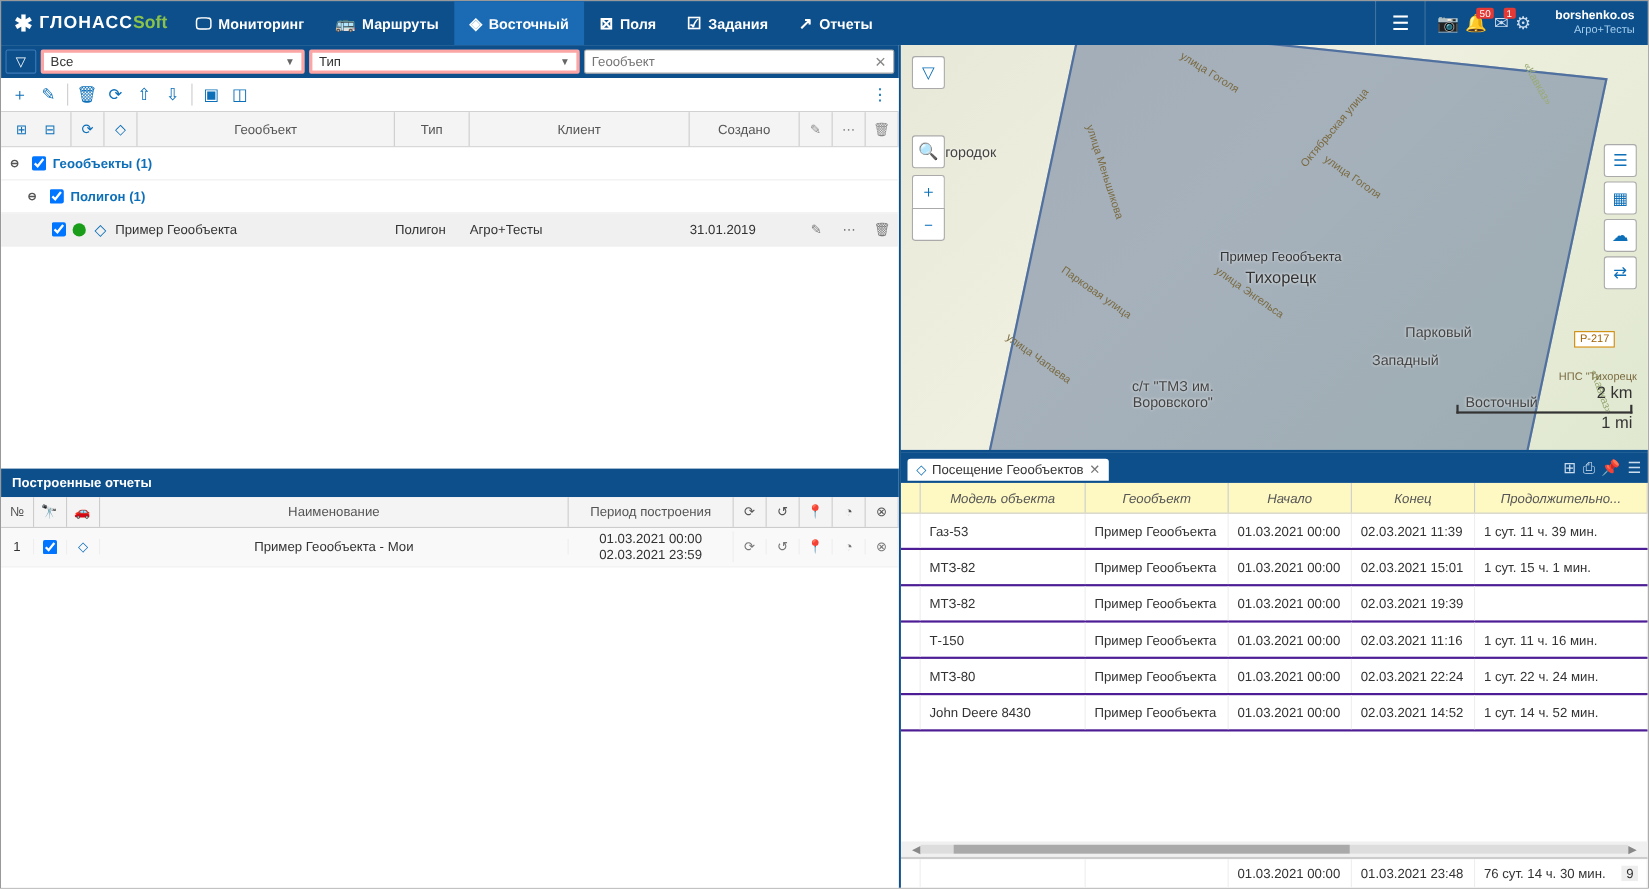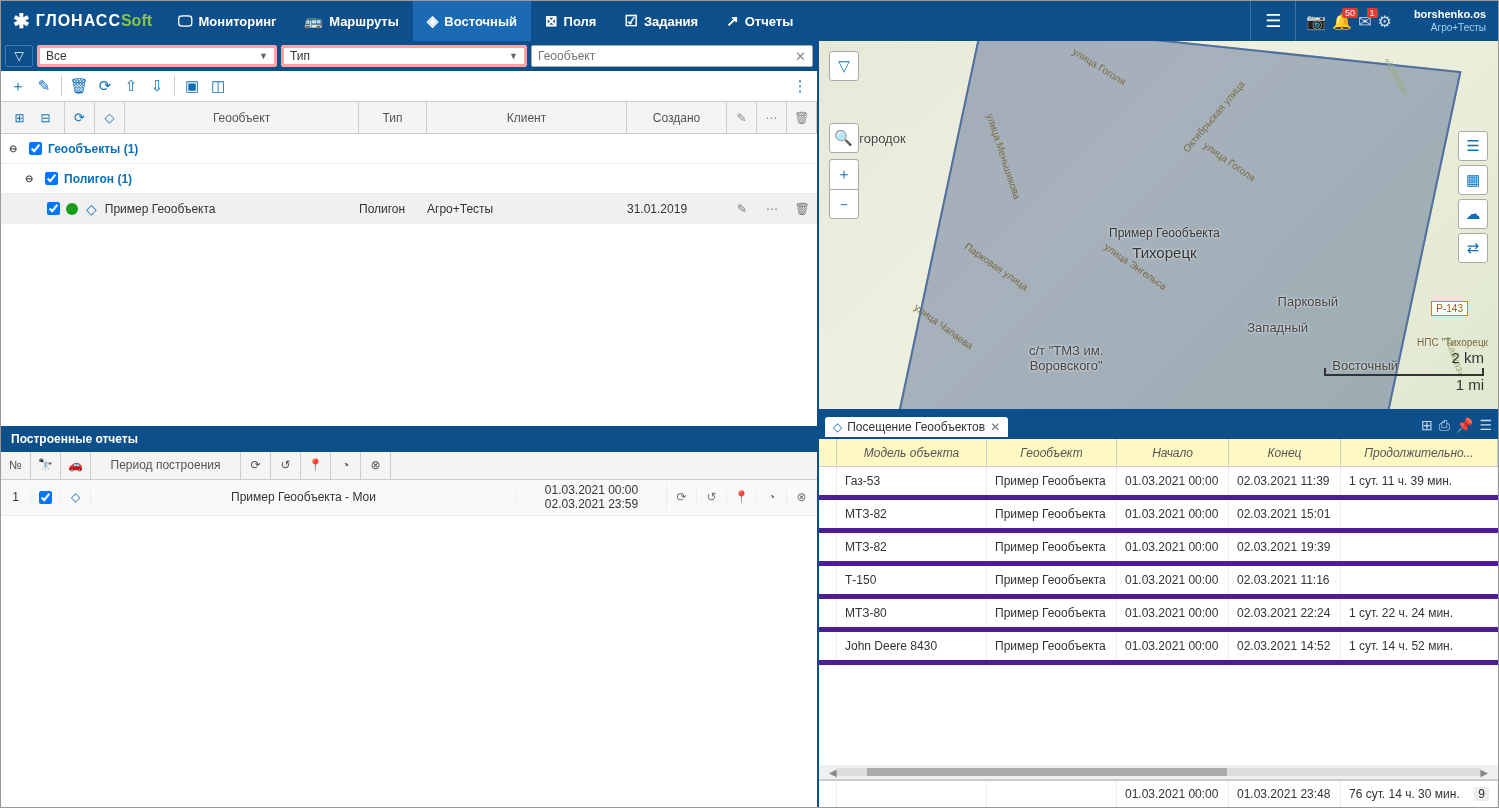--- a/index.html
+++ b/index.html
@@ -106,21 +106,21 @@
 .visit-head { background: #0d4f8b; color: #fff; height: 28px; display: flex; align-items: center; padding: 0 6px; }
 .visit-tab { background: #fff; color: #333; border-radius: 3px 3px 0 0; padding: 3px 8px; display: flex; align-items: center; gap: 5px; font-size: 12px; margin-top: 4px;}
 .visit-tab .tclose { cursor: pointer; color: #777; }
 .visit-head-right { margin-left: auto; display: flex; gap: 6px; }
 .vhbtn { color: #cde; cursor: pointer; font-size: 14px; }
 .visit-grid { flex: 1; display: flex; flex-direction: column; overflow:hidden;}
 .visit-gh { display: flex; background: #fef9c3; border-bottom: 1px solid #ccc; height: 28px; font-style: italic; }
 .vh { border-right: 1px solid #ccc; display:flex; align-items:center; justify-content:center; font-size: 12px; color:#555;}
 .vh.empty{width:18px;} .vh.model{width:150px;} .vh.geo{width:130px;} .vh.start{width:112px;} .vh.end{width:112px;} .vh.dur{flex:1;}
 .visit-rows { overflow-y: scroll; flex:1;}
-.vr { display: flex; height: 33px; border-bottom: 5px solid #4c1d95; align-items:center;}
+.vr { display: flex; height: 33px; border-bottom: 2px solid #4c1d95; align-items:center;}
 .vc { border-right: 1px solid #eee; padding: 0 8px; font-size: 12px; display:flex; align-items:center; height:100%;}
 .vc.empty{width:18px; padding:0;} .vc.model{width:150px;} .vc.geo{width:130px;} .vc.start{width:112px;} .vc.end{width:112px;} .vc.dur{flex:1;}
 .visit-footer { display:flex; border-top: 2px solid #ccc; height: 28px; background:#fff;}
 .visit-hscroll { height: 14px; background: #f0f0f0; display:flex; align-items:center; padding: 0 10px;}
 .hscroll-track { height:8px; background:#ddd; flex:1; position:relative;}
 .hscroll-thumb { position:absolute; left:30px; height:8px; width:360px; background:#aaa;}
 </style>
 </head>
 <body>
 
@@ -258,20 +258,21 @@
             <div class="lc act">🗑</div>
           </div>
         </div>
       </div>
 
       <div class="reports-head">Построенные отчеты</div>
       <div class="reports-grid-head">
         <div class="rh num">№</div>
         <div class="rh bin">🔭</div>
         <div class="rh car">🚗</div>
+        <div class="rh name">Наименование</div>
         <div class="rh period">Период построения</div>
         <div class="rh icon">⟳</div>
         <div class="rh icon">↺</div>
         <div class="rh icon">📍</div>
         <div class="rh icon">◔</div>
         <div class="rh icon">⊗</div>
       </div>
       <div class="report-row">
         <div class="rc num">1</div>
         <div class="rc bin">
@@ -306,21 +307,21 @@
         <div class="map-town" style="left:210px; bottom:36px; text-align:center;"><span>с/т "ТМЗ им.</span><br><span>Воровского"</span></div>
         <div class="map-street" style="left:140px; top:220px; transform:rotate(35deg)">Парковая улица</div>
         <div class="map-street" style="left:280px; top:220px; transform:rotate(35deg)">улица Энгельса</div>
         <div class="map-street" style="left:90px; top:280px; transform:rotate(36deg)">улица Чапаева</div>
         <div class="map-street" style="left:140px; top:110px; transform:rotate(72deg)">улица Меньшикова</div>
         <div class="map-street" style="left:250px; top:20px; transform:rotate(32deg)">улица Гоголя</div>
         <div class="map-street" style="left:350px; top:70px; transform:rotate(-50deg)">Октябрьская улица</div>
         <div class="map-street" style="left:380px; top:115px; transform:rotate(35deg)">улица Гоголя</div>
         <div class="map-street" style="right:80px; top:30px; transform:rotate(60deg); color:#9a7;">«Кавказ»</div>
         <div class="map-street" style="right:22px; top:310px; transform:rotate(70deg); color:#9a7;">«Кавказ»</div>
-        <div style="position:absolute; right:30px; top:260px; background:#fff; border:1px solid #cc8800; padding:1px 4px; font-size:10px; color:#a06000;">Р-143</div>
+        <div style="position:absolute; right:30px; top:260px; background:#fff; border:1px solid #cc8800; padding:1px 4px; font-size:10px; color:#a06000;">Р-217</div>
         <div class="map-street" style="right:10px; top:296px;">НПС "Тихорецк</div>
 
         <div class="map-ctrl-left">
           <div class="mbtn">▽</div>
           <div style="height:30px"></div>
           <div class="mbtn">🔍</div>
           <div class="zoom-group">
             <div class="mbtn">＋</div>
             <div class="mbtn">－</div>
           </div>
@@ -368,34 +369,36 @@
               <div class="vc start">01.03.2021 00:00</div>
               <div class="vc end">02.03.2021 11:39</div>
               <div class="vc dur">1 сут. 11 ч. 39 мин.</div>
             </div>
             <div class="vr">
               <div class="vc empty"></div>
               <div class="vc model">МТЗ-82</div>
               <div class="vc geo">Пример Геообъекта</div>
               <div class="vc start">01.03.2021 00:00</div>
               <div class="vc end">02.03.2021 15:01</div>
+              <div class="vc dur">1 сут. 15 ч. 1 мин.</div>
             </div>
             <div class="vr">
               <div class="vc empty"></div>
               <div class="vc model">МТЗ-82</div>
               <div class="vc geo">Пример Геообъекта</div>
               <div class="vc start">01.03.2021 00:00</div>
               <div class="vc end">02.03.2021 19:39</div>
             </div>
             <div class="vr">
               <div class="vc empty"></div>
               <div class="vc model">Т-150</div>
               <div class="vc geo">Пример Геообъекта</div>
               <div class="vc start">01.03.2021 00:00</div>
               <div class="vc end">02.03.2021 11:16</div>
+              <div class="vc dur">1 сут. 11 ч. 16 мин.</div>
             </div>
             <div class="vr">
               <div class="vc empty"></div>
               <div class="vc model">МТЗ-80</div>
               <div class="vc geo">Пример Геообъекта</div>
               <div class="vc start">01.03.2021 00:00</div>
               <div class="vc end">02.03.2021 22:24</div>
               <div class="vc dur">1 сут. 22 ч. 24 мин.</div>
             </div>
             <div class="vr">

